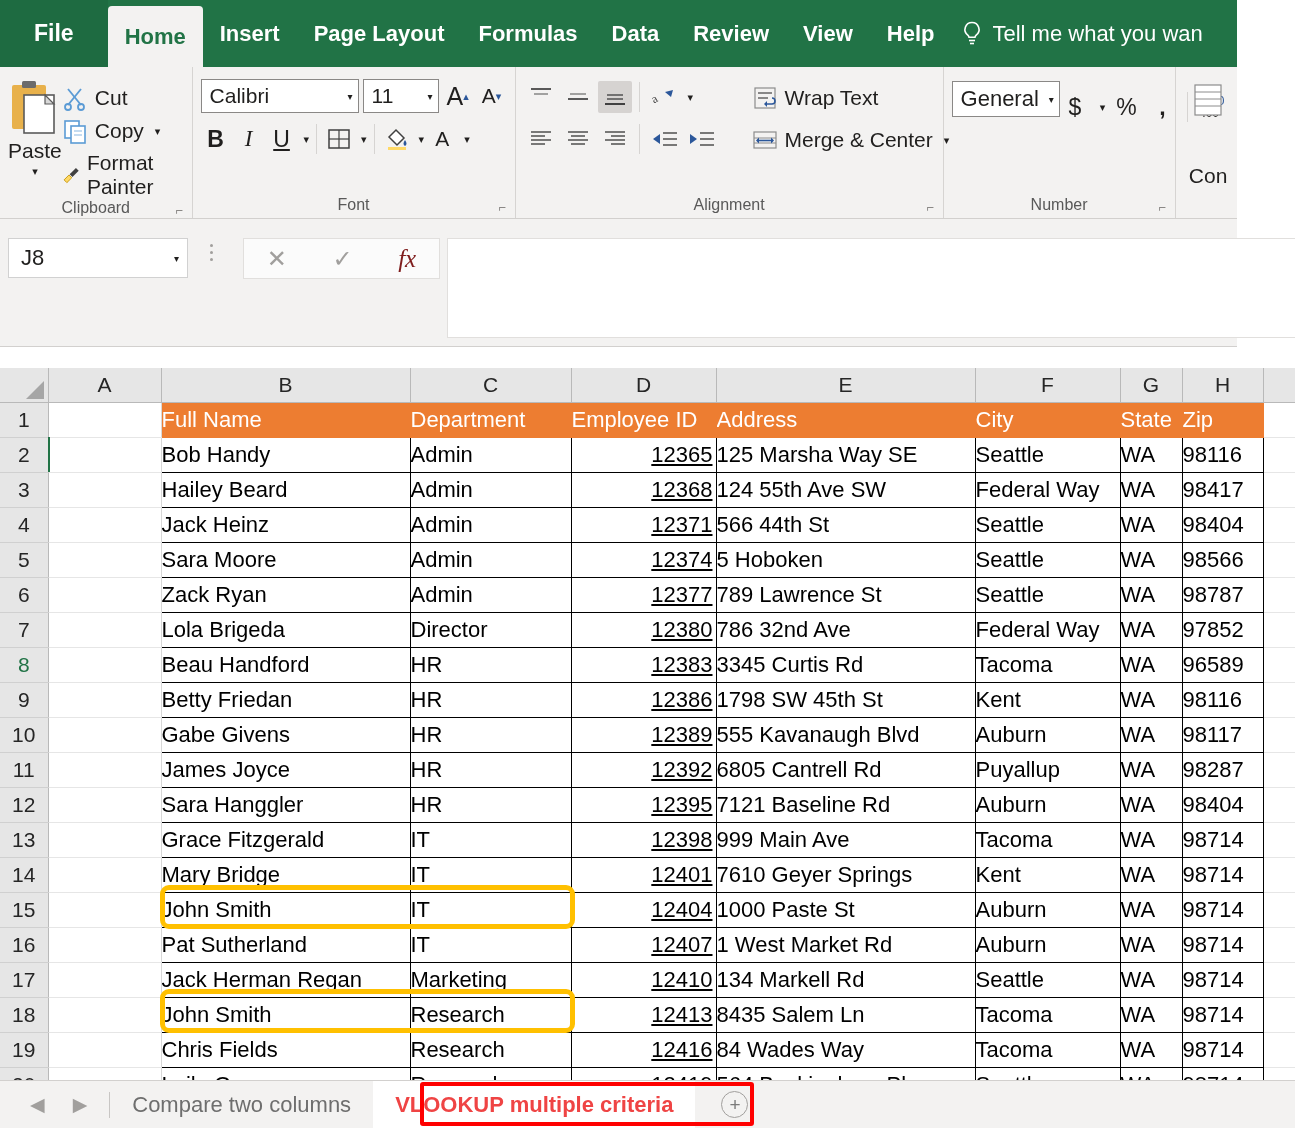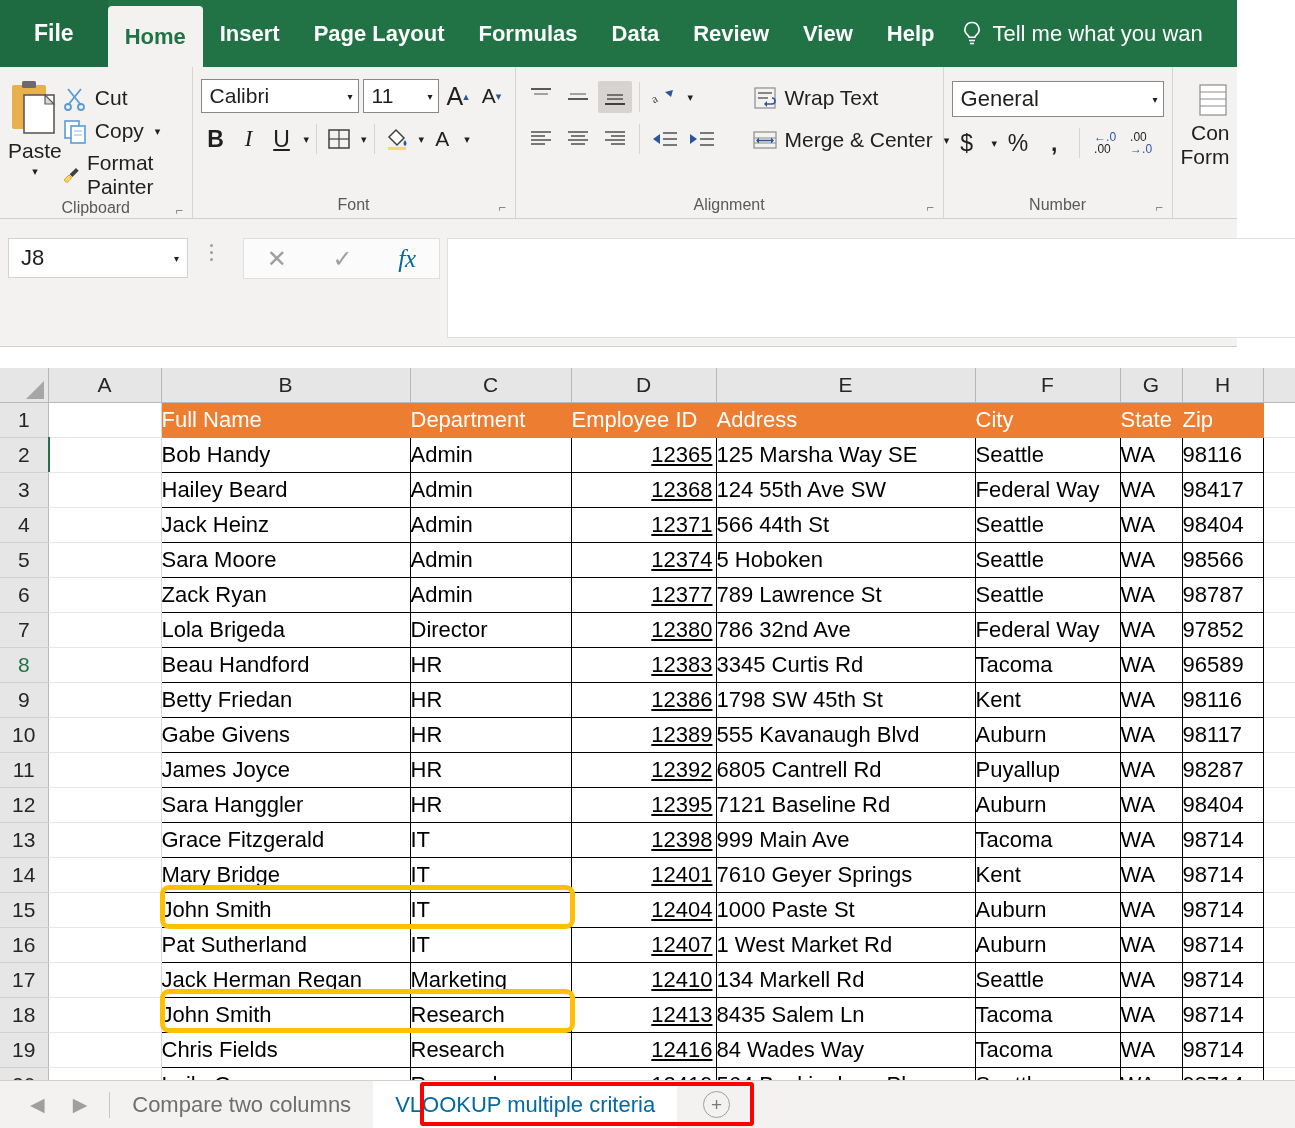--- a/index.html
+++ b/index.html
@@ -138,21 +138,21 @@
   .al-btn.sel { background: #d6d3d1; border-radius: 2px; }
   .lbl-btn { display: flex; align-items: center; gap: 7px; font-size: 21px; color: #201f1e; white-space: nowrap; }
   .alg-right { display: flex; flex-direction: column; justify-content: flex-start; padding-left: 10px; gap: 16px; padding-top: 4px; }
 
   
   .num-row2 { display: flex; align-items: center; gap: 6px; margin-top: 10px; }
   .dec-ico { display: flex; flex-direction: column; font-size: 12px; line-height: 12px; color: #201f1e; }
   .dec-ico .b { color: #2b579a; }
 
   
-  .cf { display: flex; flex-direction: column; align-items: flex-end; padding-top: 2px; }
+  .cf { display: flex; flex-direction: column; align-items: center; padding-top: 2px; gap: 43px; }
   .cf-txt { font-size: 21px; color: #201f1e; line-height: 1.15; }
 
   
   .fbar {
     position: relative;
     height: 128px;
     background: #f3f2f1;
     border-bottom: 1px solid #d2d0ce;
   }
   .namebox {
@@ -166,21 +166,21 @@
   .namebox .cdn { position: absolute; right: 8px; top: 50%; transform: translateY(-50%); font-size: 10px; }
   .fdots { position: absolute; left: 210px; top: 244px; display:flex; flex-direction:column; gap:4px; }
   .fdots i { width: 3px; height: 3px; background: #a19f9d; border-radius: 50%; display:block; }
   .fbtns {
     position: absolute; left: 243px; top: 238px;
     width: 197px; height: 41px;
     background: #fbfbfb; border: 1px solid #e1dfdd;
     display: flex; align-items: center; justify-content: space-around;
     color: #a19f9d; font-size: 24px;
   }
-  .fbtns .fx { color: #0369a1; font-style: italic; font-family: "Liberation Serif", serif; font-size: 25px; }
+  .fbtns .fx { color: #7f1d1d; font-style: italic; font-family: "Liberation Serif", serif; font-size: 25px; }
   .finput {
     position: absolute; left: 447px; top: 238px;
     width: 848px; height: 100px;
     background: #ffffff; border: 1px solid #e1dfdd; border-right: none;
   }
 
   
   .gridwrap {
     position: absolute;
     left: 0; top: 368px;
@@ -275,22 +275,22 @@
   .tabsep { width: 1px; height: 26px; background: #c8c6c4; }
   .sheet-tab {
     padding: 0 22px;
     height: 48px;
     display: flex; align-items: center;
     font-size: 22px;
     color: #6e6e6e;
     white-space: nowrap;
   }
   .sheet-tab.active {
-    color: #0369a1;
-    font-weight: normal;
+    color: #ef4444;
+    font-weight: bold;
     background: #ffffff;
   }
   .addsheet {
     margin-left: 26px;
     width: 27px; height: 27px;
     border: 1.5px solid #a19f9d;
     border-radius: 50%;
     display: flex; align-items: center; justify-content: center;
     color: #7a7a7a; font-size: 19px; line-height: 1;
   }
@@ -526,21 +526,21 @@
           </div>
         </div>
       </div>
       <div class="grp-label">
         <span>Alignment</span>
         <span class="grp-launcher">⌐</span>
       </div>
     </div>
 
     <div class="grp" style="width:232px;">
-      <div class="grp-body" style="flex-direction:column;padding-top:8px;">
+      <div class="grp-body" style="flex-direction:row;padding-top:8px;">
         <div class="combo cbo-numfmt">
           <span class="cv">General</span>
           <span class="cdn">▾</span>
         </div>
         <div class="num-row2">
           <div class="btn-icon">$</div>
           <span class="mini-caret">▾</span>
           <div class="btn-icon">%</div>
           <div class="btn-icon" style="font-weight:bold;">,</div>
           <div class="vsep"></div>

